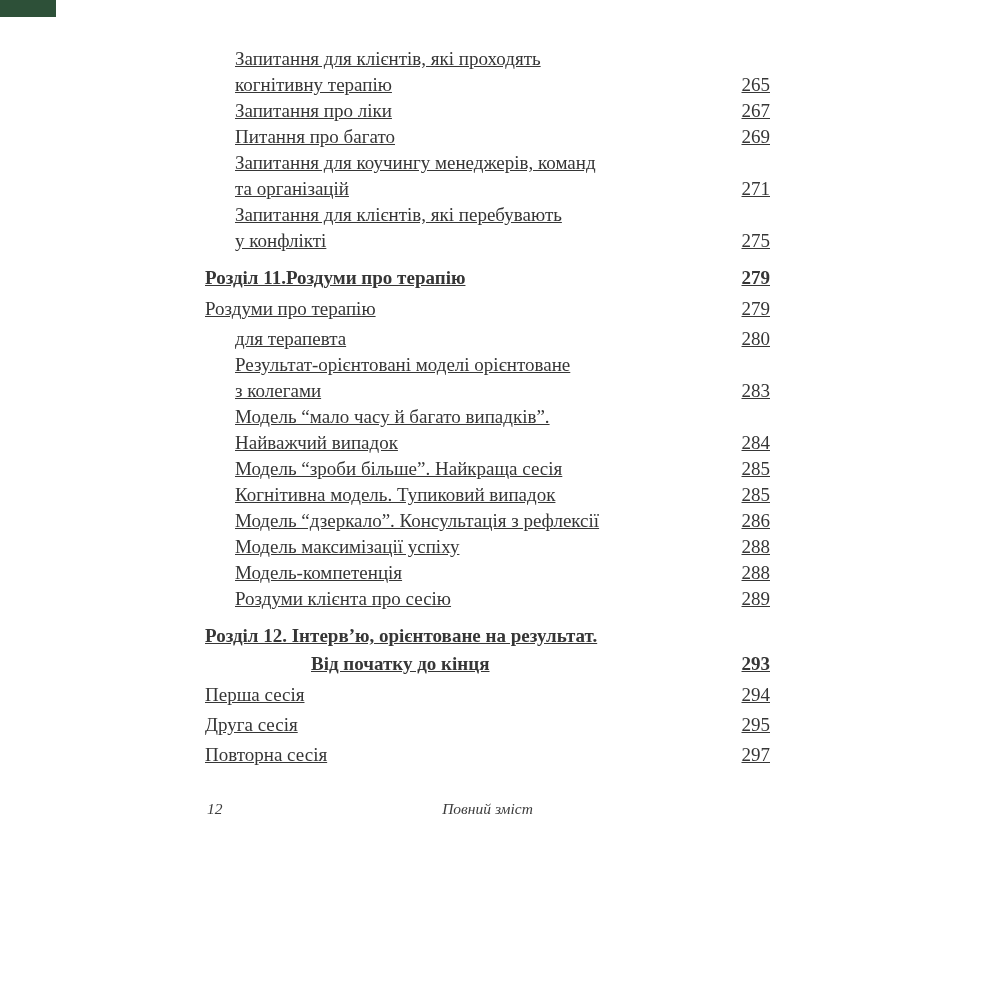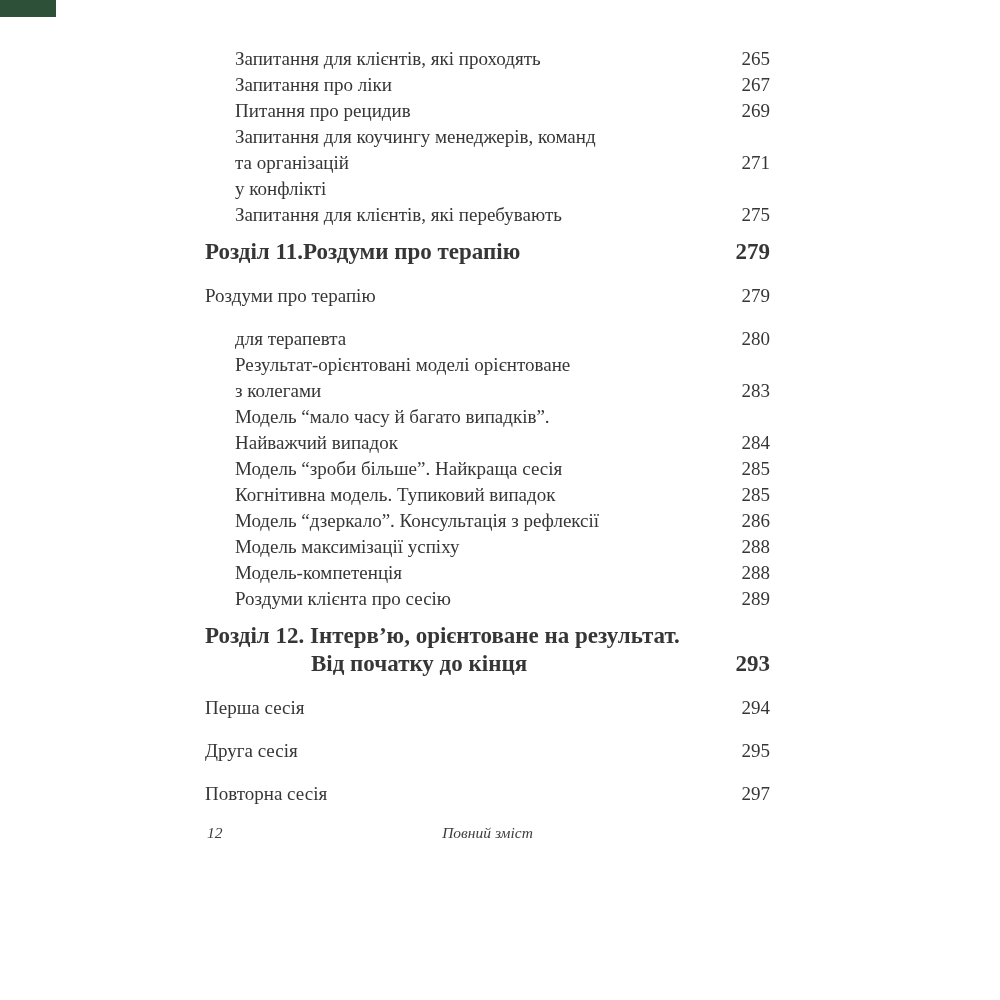--- a/index.html
+++ b/index.html
@@ -24,78 +24,80 @@
   }
   .toc {
     margin: 46px 0 0 205px;
     width: 565px;
     font-size: 19px;
     line-height: 26px;
   }
   .entry {
     display: flex;
     align-items: flex-end;
+    text-decoration: underline;
   }
   .entry .lines { flex: 1; }
   .entry .page-num { margin-left: 12px; white-space: nowrap; }
   .entry.sub .line { padding-left: 30px; }
-  .entry.top { margin: 17px 0; }
+  .entry.top { margin: 4px 0; }
   .entry.chapter {
     font-weight: bold;
-    font-size: 23px;
+    font-size: 19px;
     line-height: 28px;
     margin: 10px 0 4px 0;
   }
   .entry.chapter .cont-indent { padding-left: 106px; }
   .footer {
-    margin: 10px 0 0 205px;
+    margin: 32px 0 0 205px;
     width: 565px;
     position: relative;
     text-align: center;
     font-style: italic;
     font-size: 15.5px;
     color: #3d3d3d;
   }
   .footer .footer-page { position: absolute; left: 2px; top: 0; }
 </style>
 </head>
 <body style="background: rgb(255, 255, 255); color: rgb(54, 54, 54);">
 
 <div class="corner-artifact" style="background: rgb(45, 80, 56);"></div>
 
 <div class="toc">
     <div class="entry sub">
       <div class="lines">
         <div class="line">Запитання для клієнтів, які проходять</div>
+        <div class="line">когнітивну терапію</div>
       </div>
       <div class="page-num">265</div>
     </div>
     <div class="entry sub">
       <div class="lines">
         <div class="line">Запитання про ліки</div>
       </div>
       <div class="page-num">267</div>
     </div>
     <div class="entry sub">
       <div class="lines">
-        <div class="line">Питання про рецидив</div>
+        <div class="line">Питання про багато</div>
       </div>
       <div class="page-num">269</div>
     </div>
     <div class="entry sub">
       <div class="lines">
         <div class="line">Запитання для коучингу менеджерів, команд</div>
         <div class="line">та організацій</div>
       </div>
       <div class="page-num">271</div>
     </div>
     <div class="entry sub">
       <div class="lines">
+        <div class="line">Запитання для клієнтів, які перебувають</div>
         <div class="line">у конфлікті</div>
-        <div class="line">Запитання для клієнтів, які перебувають</div>
       </div>
       <div class="page-num">275</div>
     </div>
     <div class="entry chapter">
       <div class="lines">
         <div class="line">Розділ 11.Роздуми про терапію</div>
       </div>
       <div class="page-num">279</div>
     </div>
     <div class="entry top">

